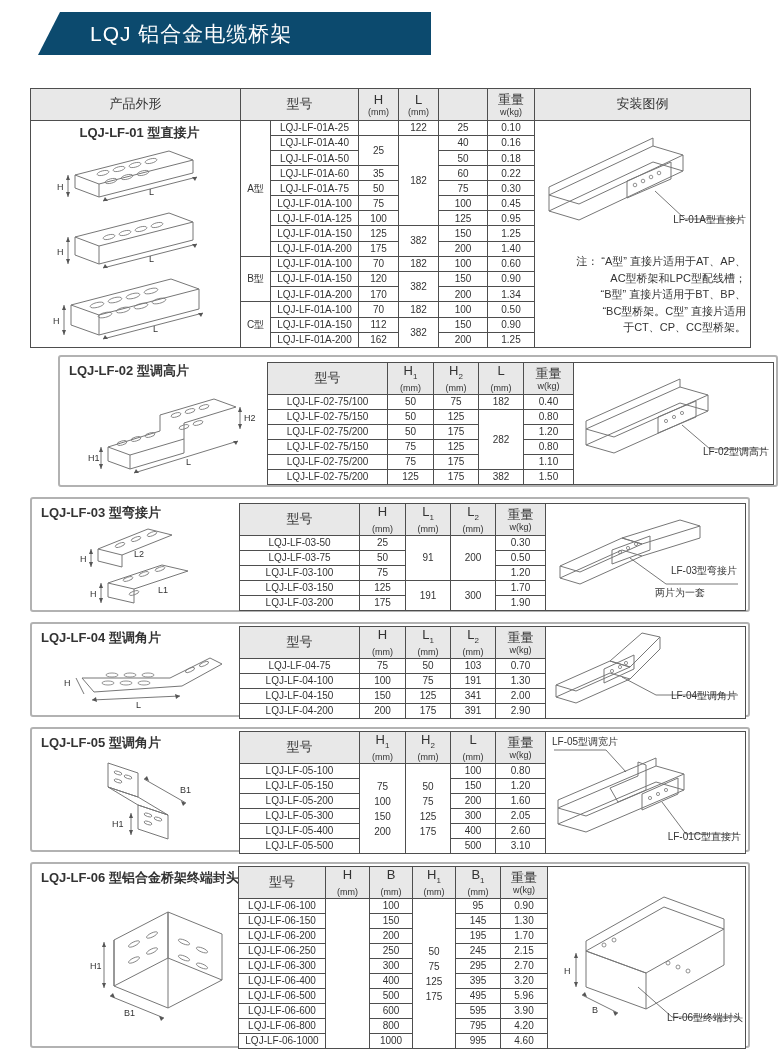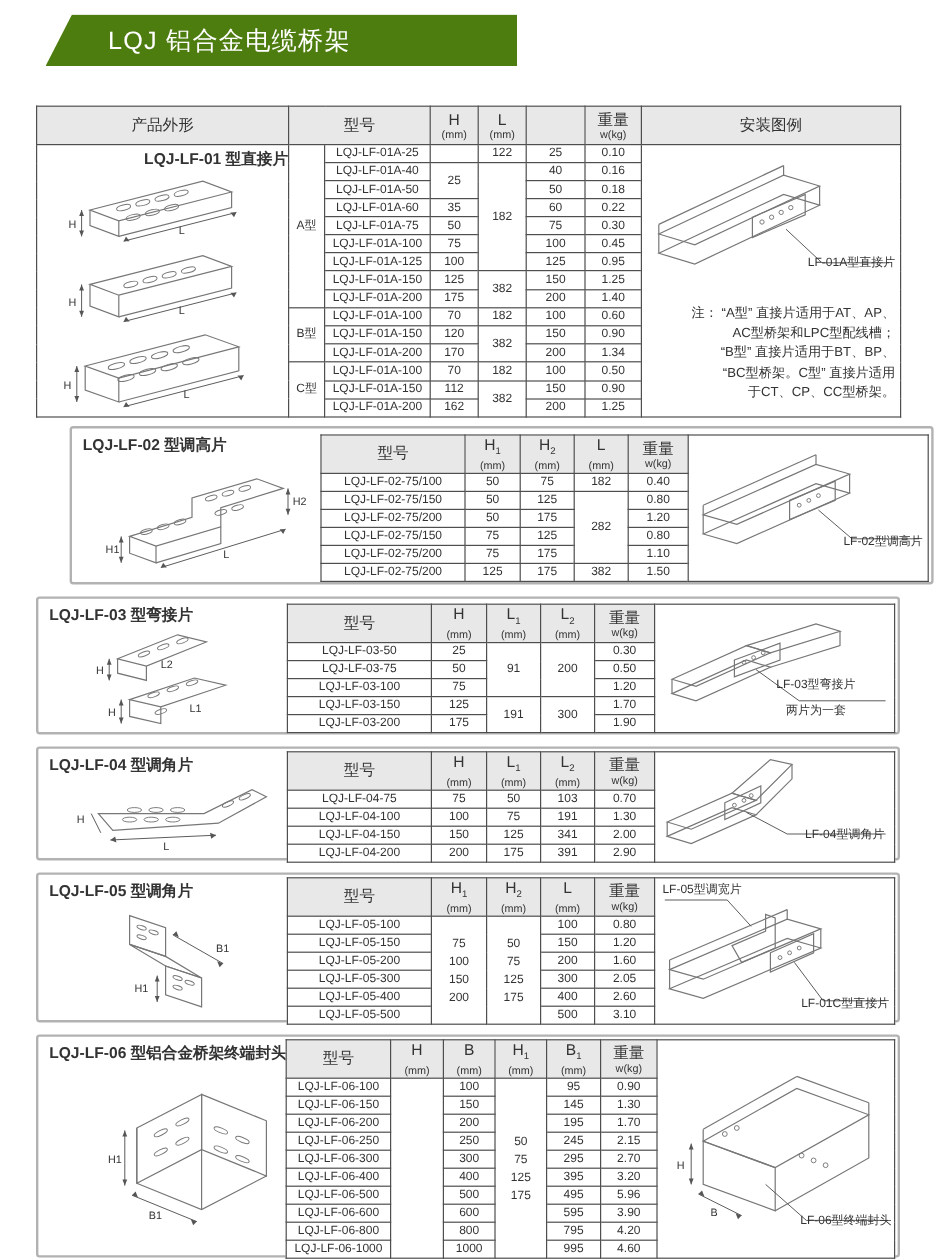--- a/index.html
+++ b/index.html
@@ -1,39 +1,39 @@
 <!DOCTYPE html>
 <html><head>
 <meta charset="utf-8">
 <style>
   * { box-sizing: border-box; margin: 0; padding: 0; }
   html,body { width: 780px; height: 1050px; background:#fff; }
   body { position: relative; font-family: "Liberation Sans", sans-serif; color:#333; }
 
   .banner {
     position:absolute; left:38px; top:12px; width:393px; height:43px;
-    background:#4d7c0f;
+    background:#0c4a6e;
     clip-path: polygon(22px 0, 100% 0, 100% 100%, 0 100%);
     display:flex; align-items:center; padding-left:52px;
     color:#fff; font-size:21px; letter-spacing:1px;
   }
 
   table.spec { border-collapse:collapse; table-layout:fixed; background:#fff; }
   .spec th, .spec td {
     border:1px solid #4e4e4e; text-align:center; vertical-align:middle;
     font-size:10px; line-height:1.15; height:15px; padding:0; overflow:hidden;
   }
   .spec tr.head th { background:#e8e8e8; height:32px; font-weight:normal; font-size:13px; }
   .unit { font-size:9px; color:#333; display:block; line-height:10px; }
   .hl { display:block; line-height:14px; }
   sub.sx { font-size:8px; }
 
   .sect { position:absolute; border:2px solid #b2b2b2; border-radius:3px; background:#fff; }
   .sect-title { position:absolute; left:9px; top:5px; font-weight:bold; font-size:13px; white-space:nowrap; }
-  .t1-title { font-weight:bold; font-size:13px; text-align:right; padding:5px 0 2px 8px; }
+  .t1-title { font-weight:bold; font-size:13px; text-align:center; padding:5px 0 2px 8px; }
 
   .abs { position:absolute; }
   .cell-left { vertical-align:top !important; }
   .illo-cell { vertical-align:top !important; }
   .illo-wrap { position:relative; width:100%; height:100%; }
   .illo-label { position:absolute; font-size:10px; white-space:nowrap; color:#333; }
 
   .note { text-align:right; font-size:11px; line-height:16.5px; padding:4px 4px 0 10px; }
   .note .ind { padding-left:25px; }
 
@@ -453,21 +453,21 @@
             <polygon class="ln" points="14,74 76,46 96,52 34,80"></polygon>
             <polyline class="ln" points="14,62 14,74"></polyline>
                 <polyline class="ln" points="154,22 154,34 96,52"></polyline>
             <polygon class="ln" points="66,46 104,32 104,46 66,60"></polygon>
             <circle class="slot" cx="74" cy="48" r="1.6"></circle>
                 <circle class="slot" cx="82" cy="44" r="1.6"></circle>
             <circle class="slot" cx="90" cy="40" r="1.6"></circle>
             <line class="lnd" x1="84" y1="54" x2="120" y2="80"></line>
                 <line class="lnd" x1="120" y1="80" x2="192" y2="80"></line>
           </svg>
-          <div class="illo-label" style="right:32px; bottom:32px;">LF-03型弯接片</div>
+          <div class="illo-label" style="right:8px; bottom:32px;">LF-03型弯接片</div>
           <div class="illo-label" style="right:40px; bottom:10px;">两片为一套</div>
         </div>
       </td>
     </tr>
     <tr>
       <td>LQJ-LF-03-50</td>
       <td>25</td>
       <td rowspan="3">91</td>
       <td rowspan="3">200</td>
       <td>0.30</td>

